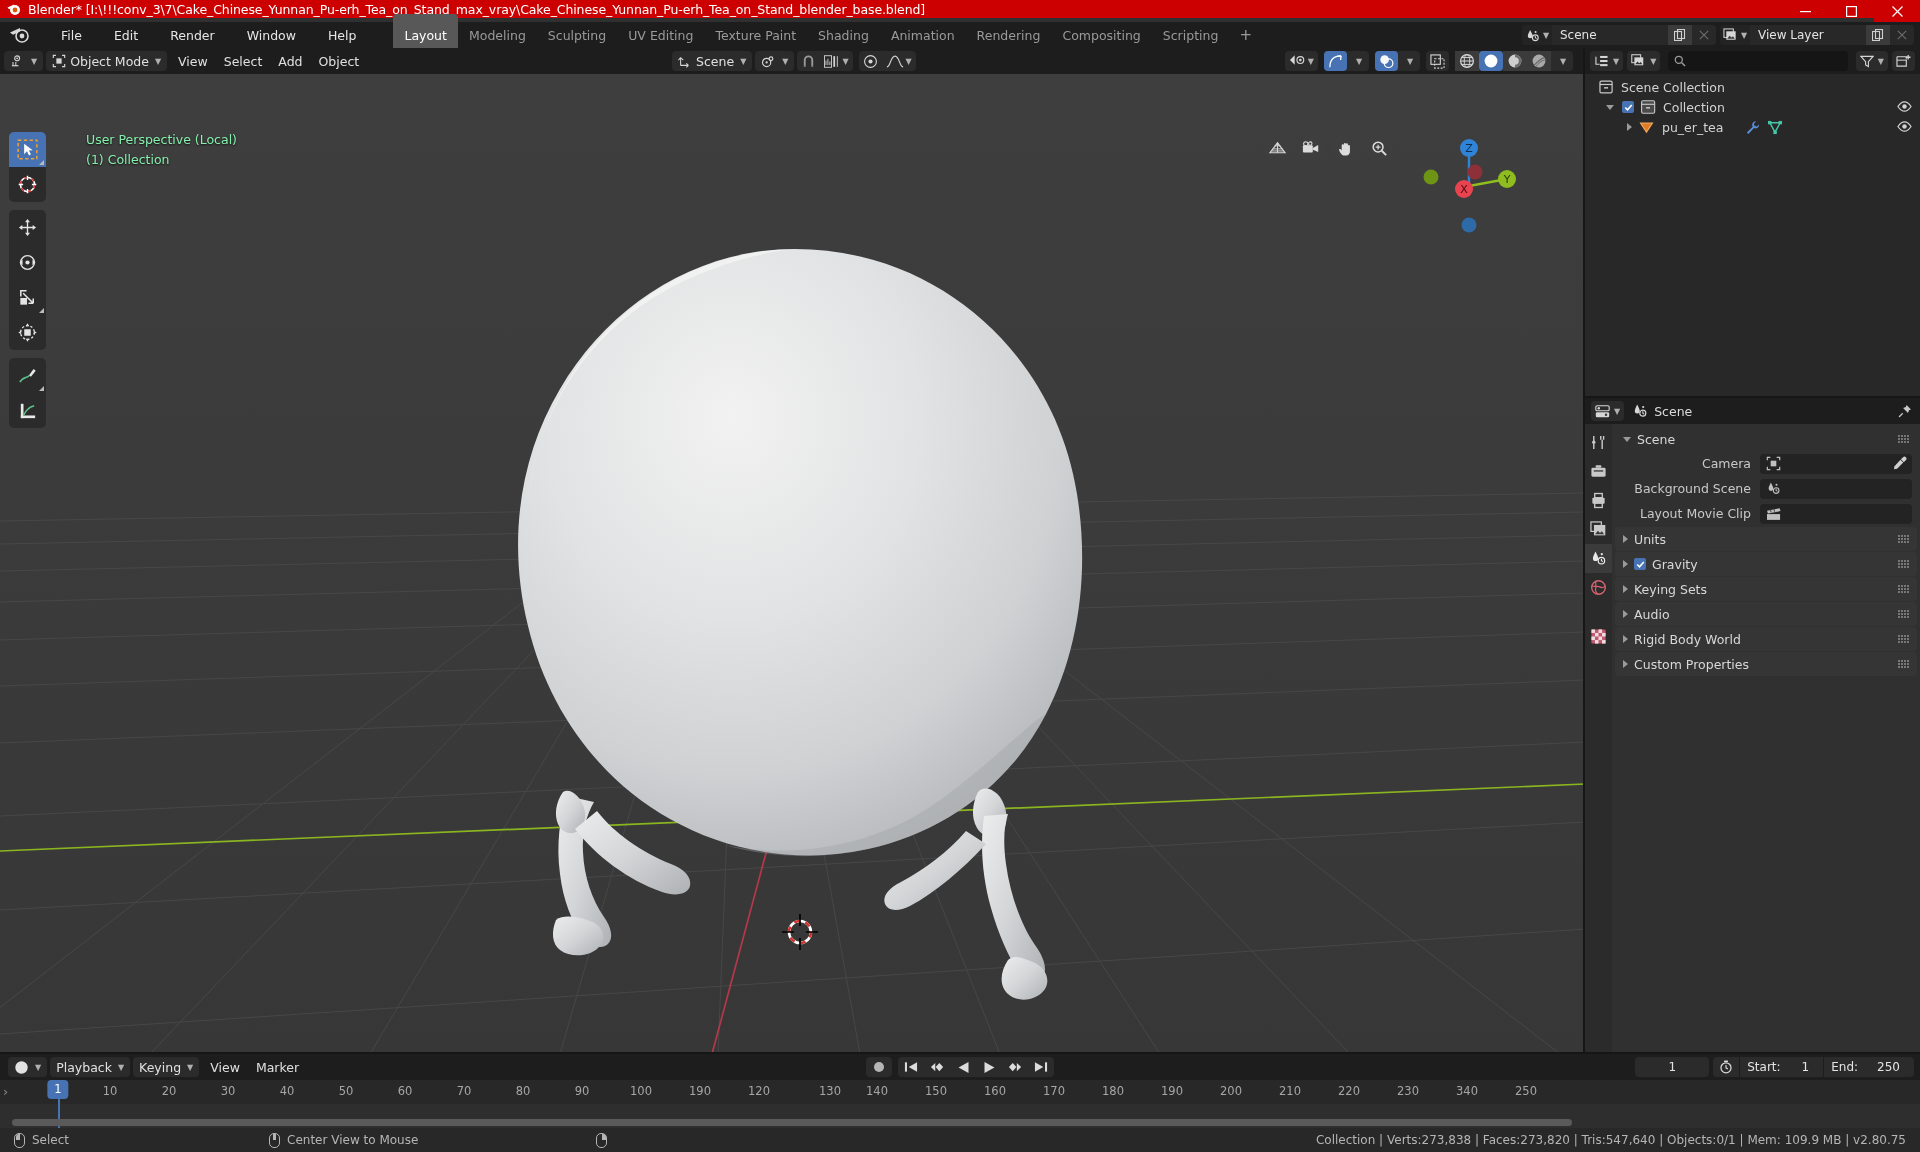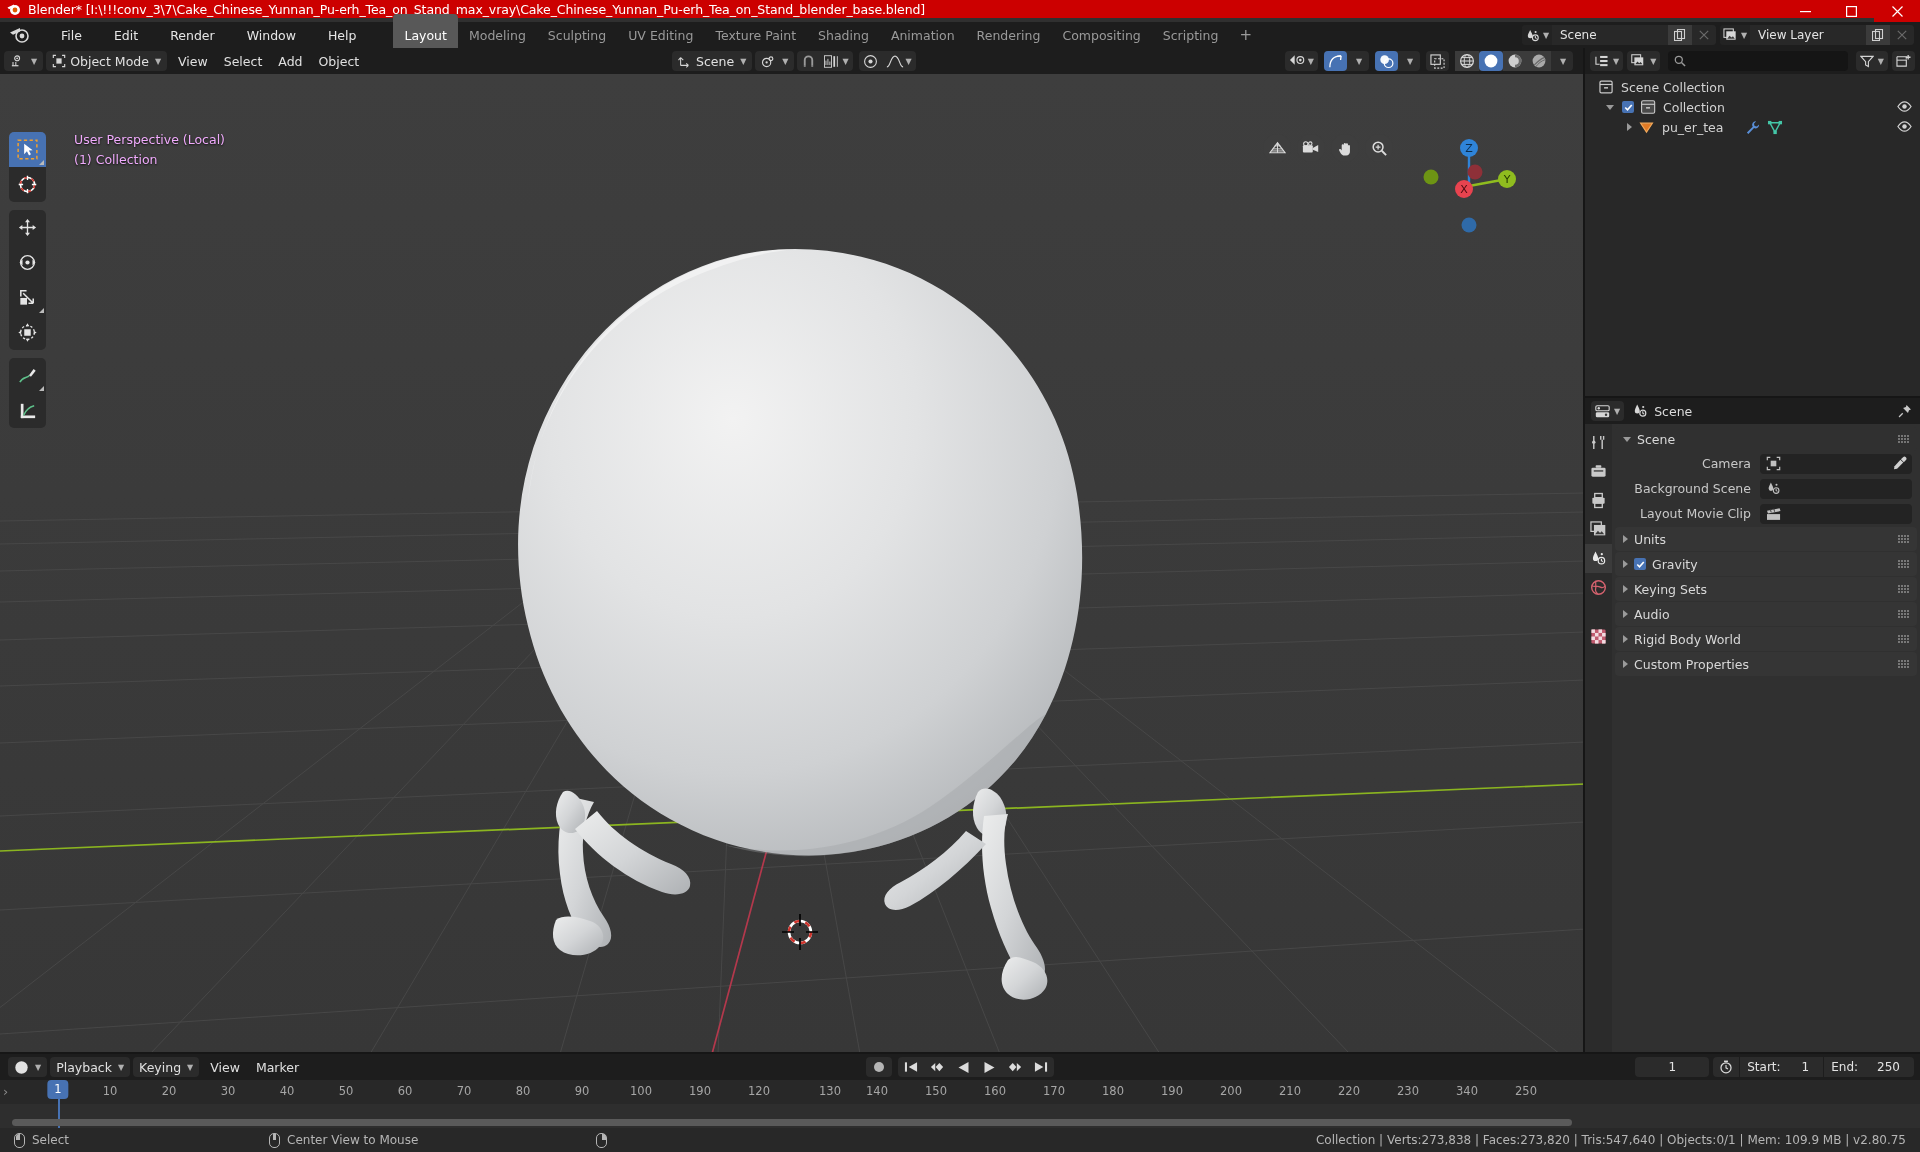--- a/index.html
+++ b/index.html
@@ -90,21 +90,21 @@
     padding: 0 4px; color: #e0e0e0;
   }
   .hgroup .gi.on { background: #4772b3; border-radius: 4px; }
   .hgroup .gi.shade { background: #3b3b3b; }
   .hgroup .gi.shade.on { background: #4772b3; border-radius: 4px; }
   .caret { font-size: 8px; color: #b0b0b0; margin-left: 2px; }
 
   .vp-canvas { position: absolute; left: 0; top: 26px; width: 1585px; height: 980px; overflow: hidden; }
 
   .vp-overlay-text {
-    position: absolute; left: 74px; top: 82px; color: #f0abfc;
+    position: absolute; left: 86px; top: 82px; color: #86efac;
     font-size: 12.5px; line-height: 20px; text-shadow: 0 1px 2px rgba(0,0,0,.8);
     pointer-events: none;
   }
 
   
   .vp-toolbar { position: absolute; left: 9px; top: 84px; width: 37px; }
   .tool {
     width: 37px; height: 35px; background: #2b2b2b; display: flex;
     align-items: center; justify-content: center; position: relative;
   }

